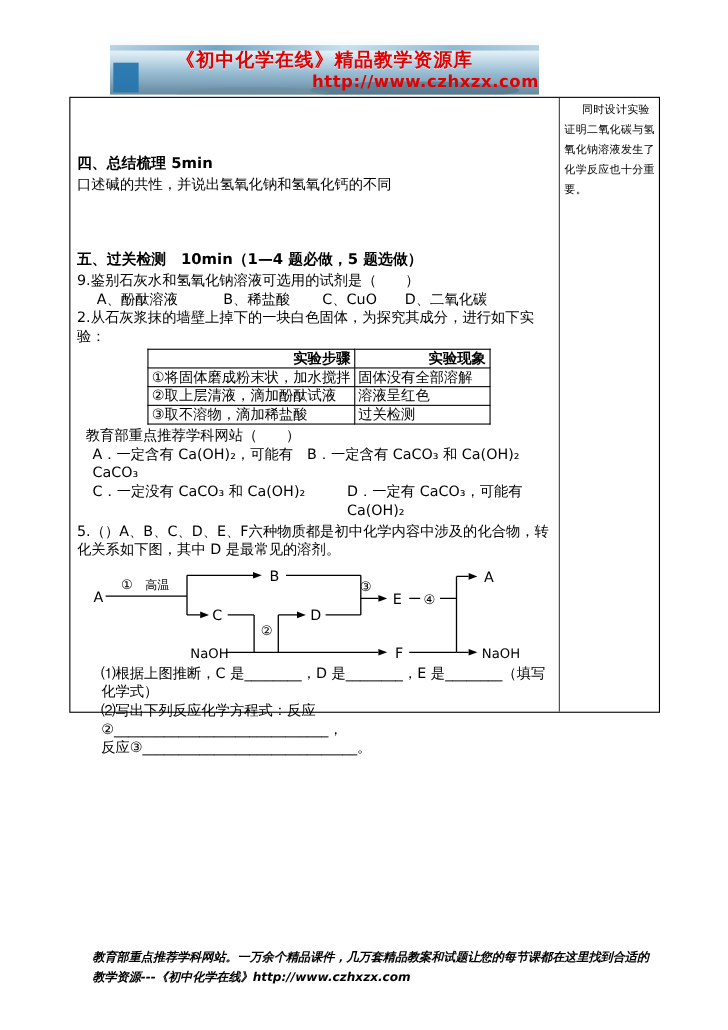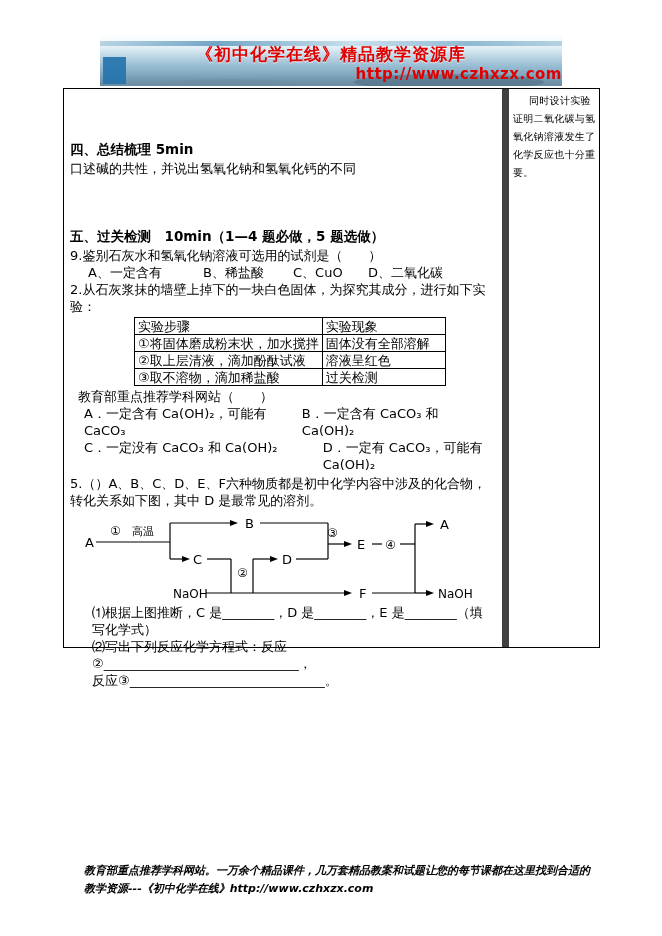--- a/index.html
+++ b/index.html
@@ -4,21 +4,21 @@
 <style>
   html,body { margin:0; padding:0; }
   body {
     width:662px; height:936px; background:#ffffff; position:relative;
     font-family:"DejaVu Sans","Liberation Sans",sans-serif; color:#000;
     overflow:hidden;
   }
 
   
   .banner {
-    position:absolute; left:100px; top:34px; width:462px; height:52px;
+    position:absolute; left:100px; top:34px; width:390px; height:52px;
     background:linear-gradient(180deg,#ffffff 0%,#f3f9fc 16%,#d9e9f2 30%,
                #b3cfe0 48%,#97bcd2 62%,#85abc2 76%,#7195ab 90%,#6a8ba0 100%);
     overflow:hidden;
   }
   .banner .streak { position:absolute; left:0; top:7px; width:100%; height:5px;
     background:linear-gradient(90deg,#aecde0 0%,#5e97bd 25%,#c3dcea 55%,#7fb0cc 80%,#a9cbdd 100%);
     opacity:.85; }
   .banner .bar { position:absolute; left:3px; bottom:2px; width:23px; height:27px;
     background:#2273ad; opacity:.9; }
   .banner .patch { position:absolute; right:18px; bottom:-4px; width:190px; height:16px;
@@ -30,21 +30,21 @@
     text-shadow:0 1px 0 rgba(255,255,255,.65); }
   .banner .t2 { position:relative; margin-top:-1px; text-align:right; margin-left:36px;
     color:#e00000; font-weight:bold; font-size:15px; letter-spacing:.5px; }
 
   
   .doc {
     position:absolute; left:63px; top:88px; width:537px; height:560px;
     border:1px solid #000; display:flex; box-sizing:border-box; background:#fff;
   }
   .main {
-    width:445px; border-right:7px solid #404040; box-sizing:border-box;
+    width:445px; border-right:1px solid #404040; box-sizing:border-box;
     padding:2px 8px 0 6px; font-size:13px; line-height:17px;
   }
   .side { flex:1; box-sizing:border-box; padding:3px 3px 0 4px;
     font-size:10px; line-height:18px; letter-spacing:.3px; }
   .side p { margin:0; text-indent:1.6em; }
 
   .h-bold { font-weight:bold; font-size:13.5px; }
   .sec4-h { margin-top:50px; }
   .sec4-b { margin-top:2px; }
   .sec5-h { margin-top:51px; }
@@ -52,26 +52,26 @@
   .opts1 { display:flex; margin-left:18px; }
   .opts1 span:nth-child(1){ width:115px; }
   .opts1 span:nth-child(2){ width:90px; }
   .opts1 span:nth-child(3){ width:75px; }
 
   table.exp { border-collapse:collapse; margin:2px 0 2px 64px; }
   table.exp th, table.exp td {
     border:1px solid #000; font-size:13px; line-height:15px;
     padding:0 3px; height:16px; font-weight:normal; white-space:nowrap;
   }
-  table.exp th { font-weight:normal; text-align:left;margin-top:48px; }
+  table.exp th { font-weight:bold; text-align:right;margin-top:48px; }
   table.exp .c1 { width:164px; }
   table.exp .c2 { width:116px; }
 
   .concl { margin-left:8px; }
-  .optrow { display:flex; margin-left:14px;gap:24px; }
+  .optrow { display:flex; margin-left:14px; }
   .optrow.r1 > span:first-child { width:195px; }
   .optrow.r2 > span:first-child { width:271px; }
 
   .q4 { margin-top:2px; text-align:justify; }
   .q5 { margin-top:2px; }
   .diagram { margin:3px 0 -4px 10px; }
   .diagram svg { display:block; }
   .sub { margin-left:22px; }
 
   
@@ -101,21 +101,21 @@
 
   <div class="main">
 
     <div class="h-bold sec4-h">四、总结梳理 5min</div>
     <div class="sec4-b">口述碱的共性，并说出氢氧化钠和氢氧化钙的不同</div>
 
     <div class="h-bold sec5-h">五、过关检测　10min（1—4 题必做，5 题选做）</div>
 
     <div class="q1">9.鉴别石灰水和氢氧化钠溶液可选用的试剂是（　　）</div>
     <div class="opts1">
-      <span>A、一定含有</span>
+      <span>A、酚酞溶液</span>
       <span>B、稀盐酸</span>
       <span>C、CuO</span>
       <span>D、二氧化碳</span>
     </div>
 
     <div>2.从石灰浆抹的墙壁上掉下的一块白色固体，为探究其成分，进行如下实验：</div>
 
     <table class="exp">
       <tbody>
           <tr>

